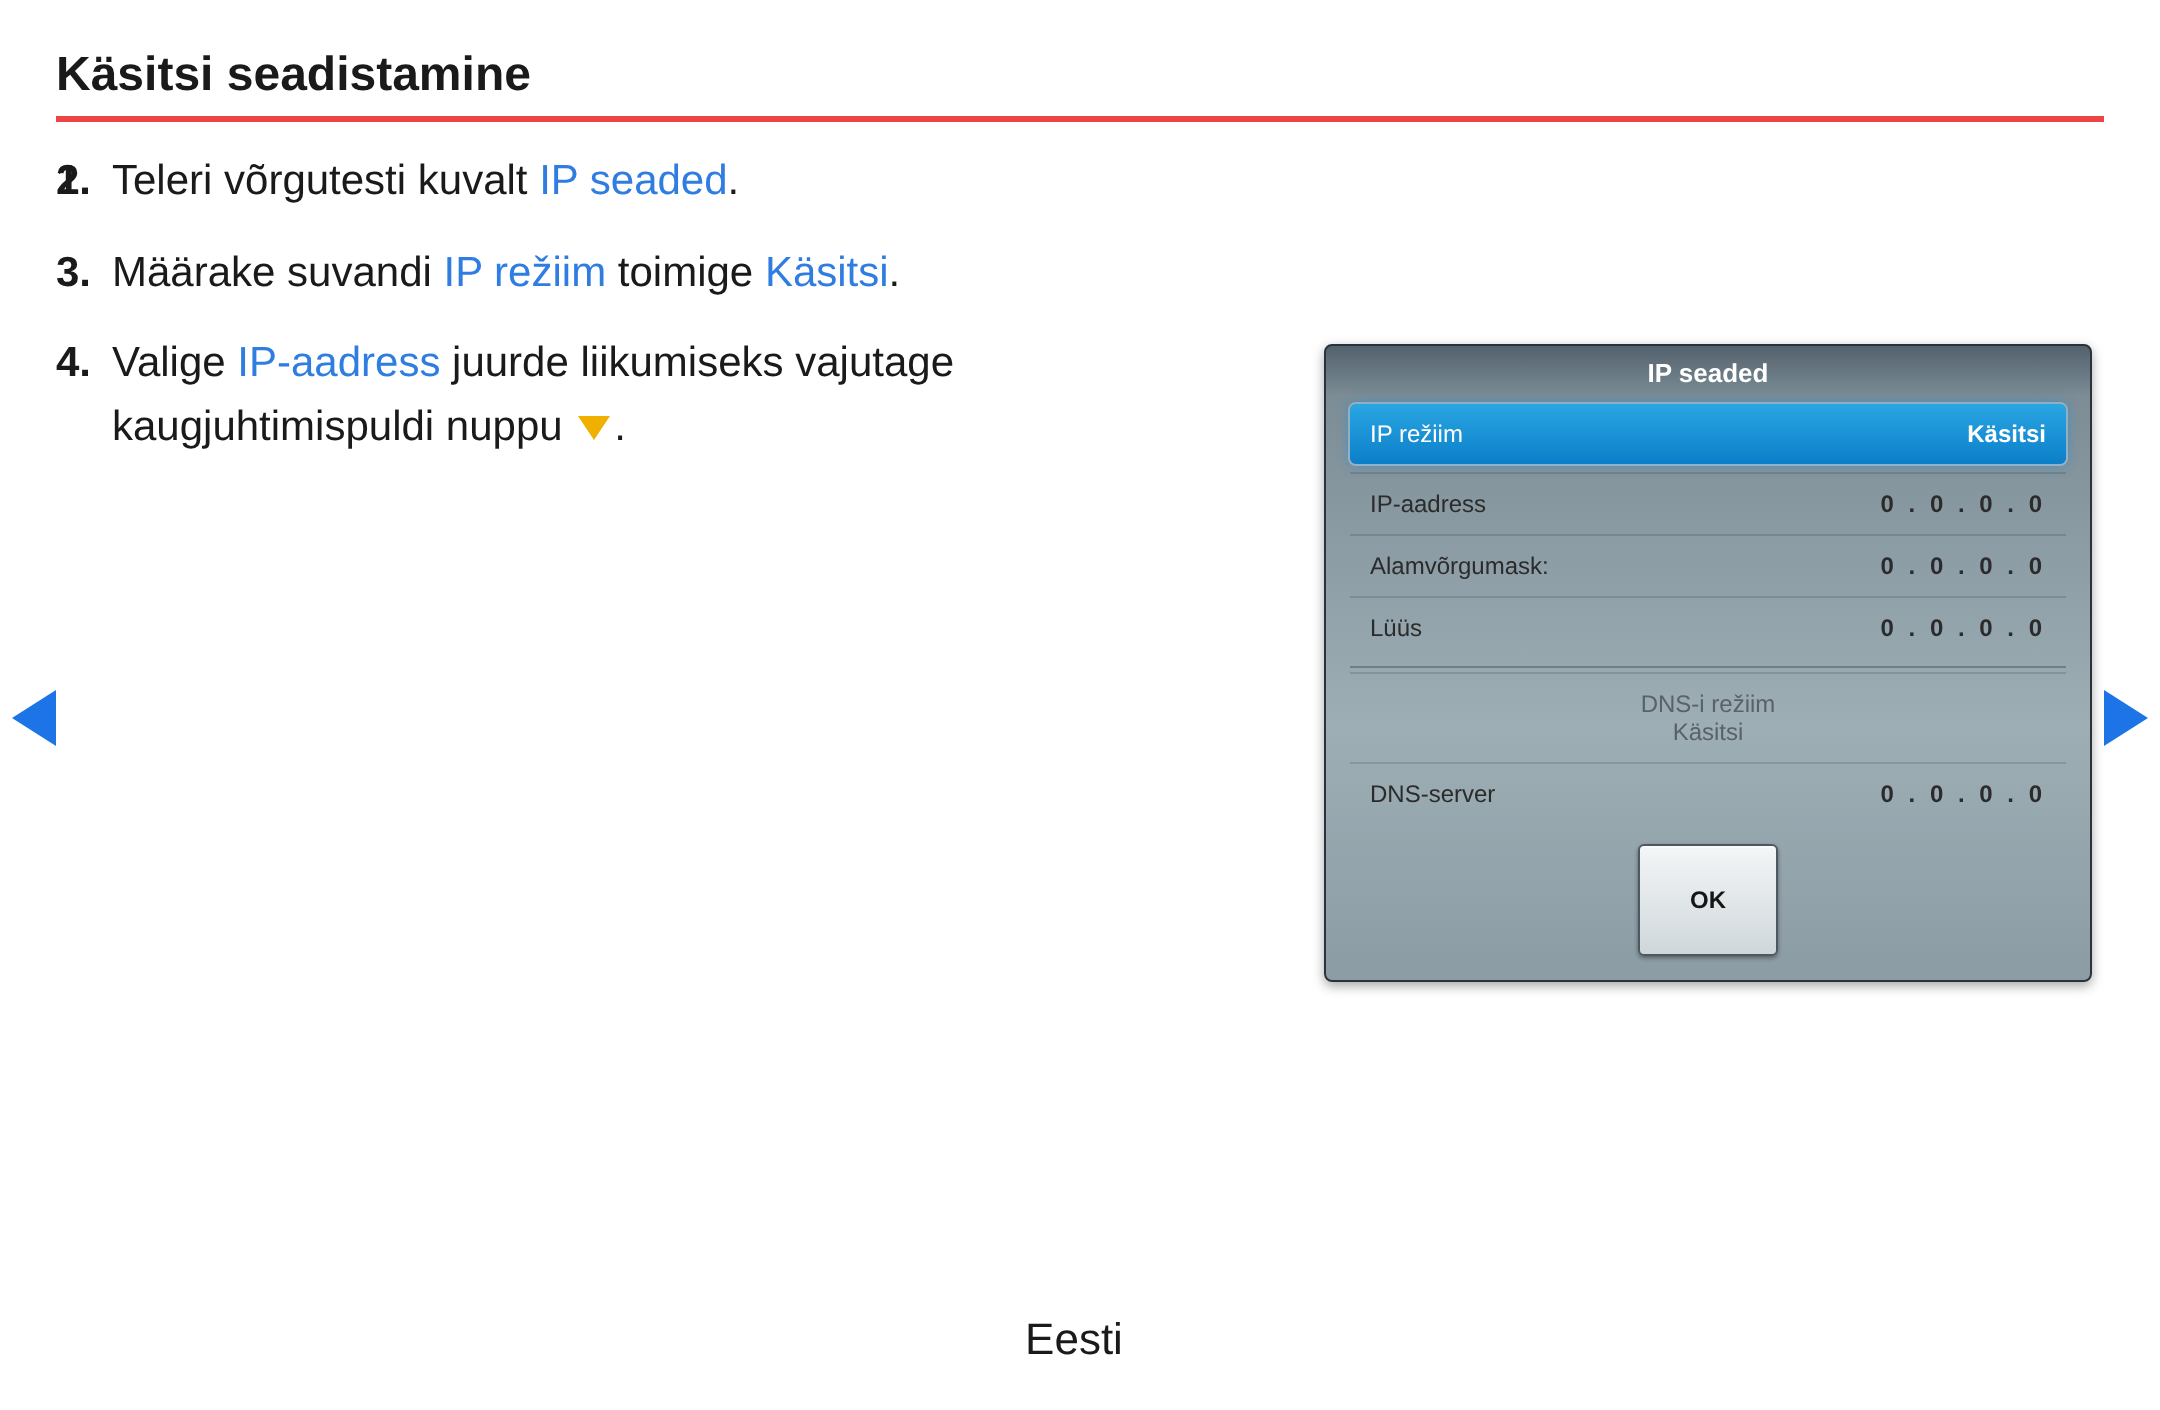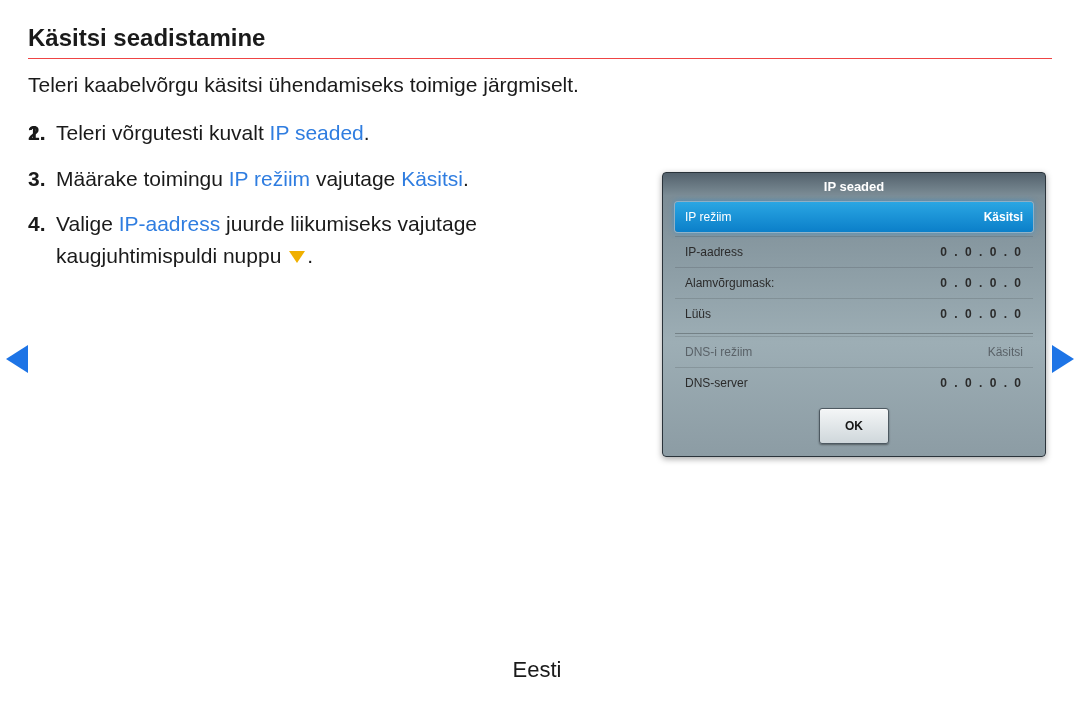--- a/index.html
+++ b/index.html
@@ -10,21 +10,21 @@
     font-family: Arial, Helvetica, sans-serif;
     position: relative;
     color: #1a1a1a;
   }
   .content {
     padding: 24px 28px 0 28px;
   }
   h1 {
     font-size: 24px;
     font-weight: bold;
-    border-bottom: 1px solid #ef4444;
+    border-bottom: 3px solid #ef4444;
     padding-bottom: 6px;
     margin-bottom: 14px;
   }
   .intro {
     font-size: 21px;
     margin-bottom: 20px;
   }
   ol {
     list-style: none;
     counter-reset: step;
@@ -105,21 +105,21 @@
     border-top: 1px solid rgba(0,0,0,.12);
   }
   .row:first-child { border-top: none; }
   .row.highlight {
     background: linear-gradient(#2aa6e3, #0b7fc9);
     color: #fff;
     border-radius: 3px;
     box-shadow: 0 0 0 1px rgba(255,255,255,.3), 0 0 6px rgba(30,140,220,.7);
     margin-bottom: 4px;
   }
-  .row.dim { color: #5a6268; }
+  .row.dim { color: #5a6268; flex-direction: column; }
   .row .val { font-weight: bold; letter-spacing: 2px; }
   .row.highlight .val { letter-spacing: 0; }
   .row.dim .val { font-weight: normal; letter-spacing: 0; }
   .separator {
     height: 1px;
     background: rgba(0,0,0,.25);
     margin: 4px 0 2px;
   }
   .ok-wrap {
     text-align: center;
@@ -127,54 +127,53 @@
   }
   .ok-btn {
     display: inline-block;
     min-width: 70px;
     font-size: 12px;
     font-weight: bold;
     color: #161616;
     background: linear-gradient(#f4f6f7, #cfd7db);
     border: 1px solid #4d5961;
     border-radius: 3px;
-    padding: 10px 14px;
+    padding: 20px 14px;
     box-shadow: 0 1px 0 rgba(255,255,255,.5) inset, 0 1px 2px rgba(0,0,0,.4);
   }
 
   .footer {
     position: absolute;
     bottom: 22px;
     left: 0; right: 6px;
     text-align: center;
     font-size: 22px;
   }
 
   .step4-wrap {
     max-width: 590px;
   }
 </style>
 </head>
 <body>
 
 <div class="content">
   <h1>Käsitsi seadistamine</h1>
-  <p class="intro">Teleri kaabelvõrgu käsitsi ühendamiseks toimige järgmiselt.</p>
 
   <ol>
     <li>
       <span class="num">1.</span>
     </li>
     <li>
       <span class="num">2.</span>
       <span>Teleri võrgutesti kuvalt </span><span class="blue">IP seaded</span><span>.</span>
     </li>
     <li>
       <span class="num">3.</span>
-      <span>Määrake toimingu </span><span class="blue">IP režiim</span><span> vajutage </span><span class="blue">Käsitsi</span><span>.</span>
+      <span>Määrake suvandi </span><span class="blue">IP režiim</span><span> toimige </span><span class="blue">Käsitsi</span><span>.</span>
     </li>
     <li class="step4-wrap">
       <span class="num">4.</span>
       <span>Valige </span><span class="blue">IP-aadress</span><span> juurde liikumiseks vajutage kaugjuhtimispuldi nuppu </span><span class="down-arrow"></span><span>.</span>
     </li>
   </ol>
 </div>
 
 <div class="nav-left">
   <span class="tri-left"></span>

